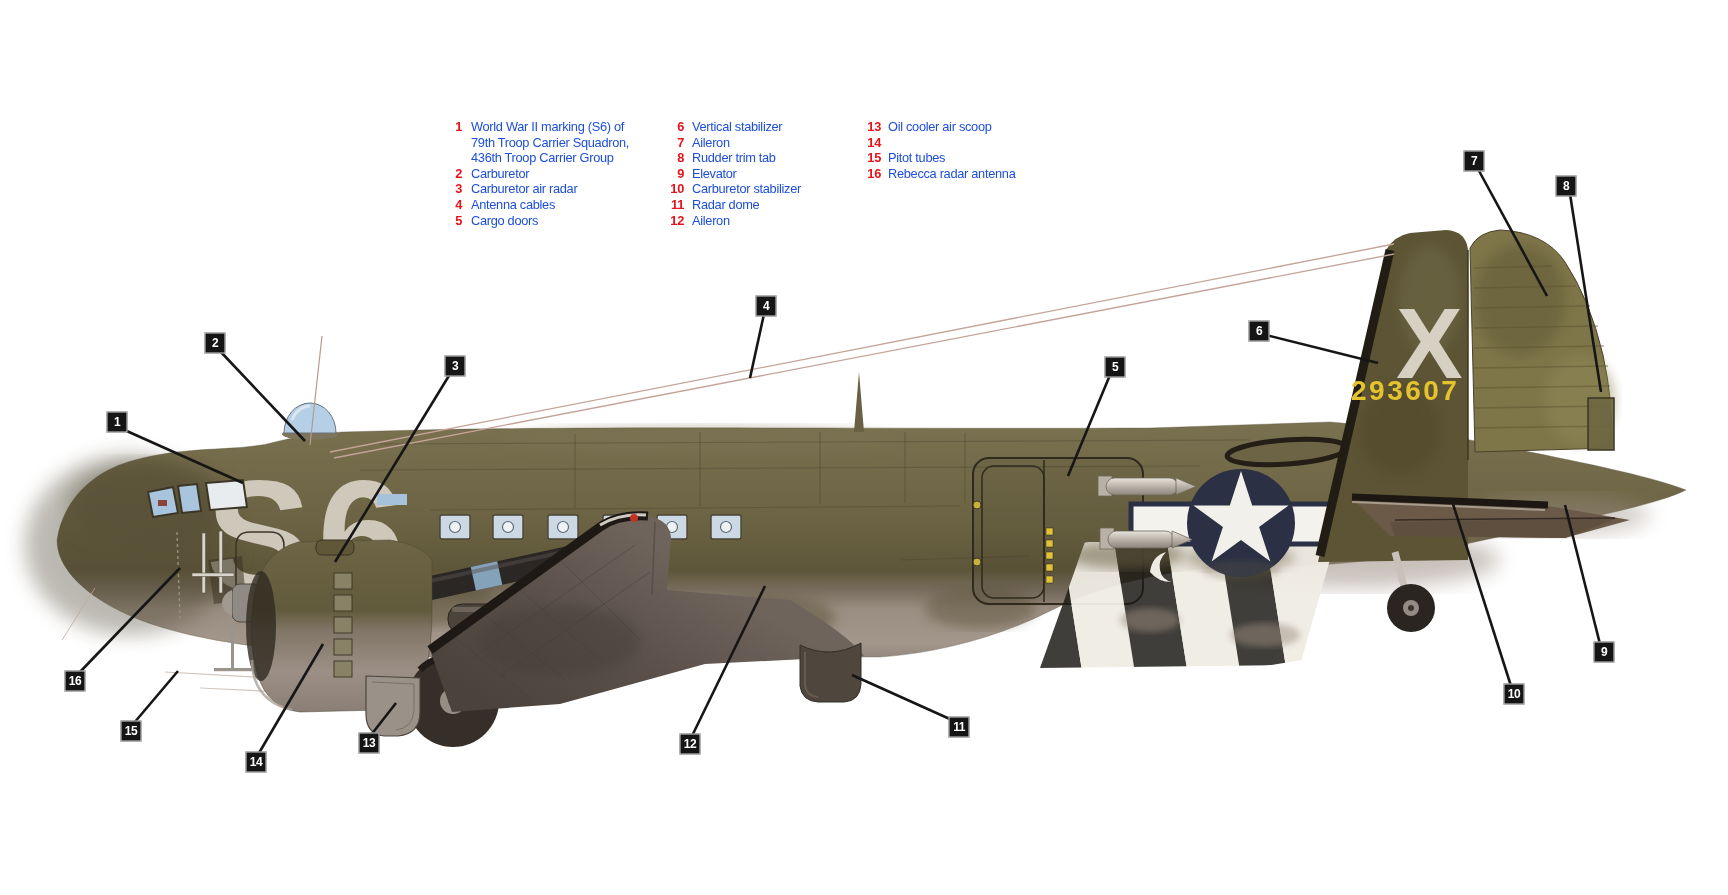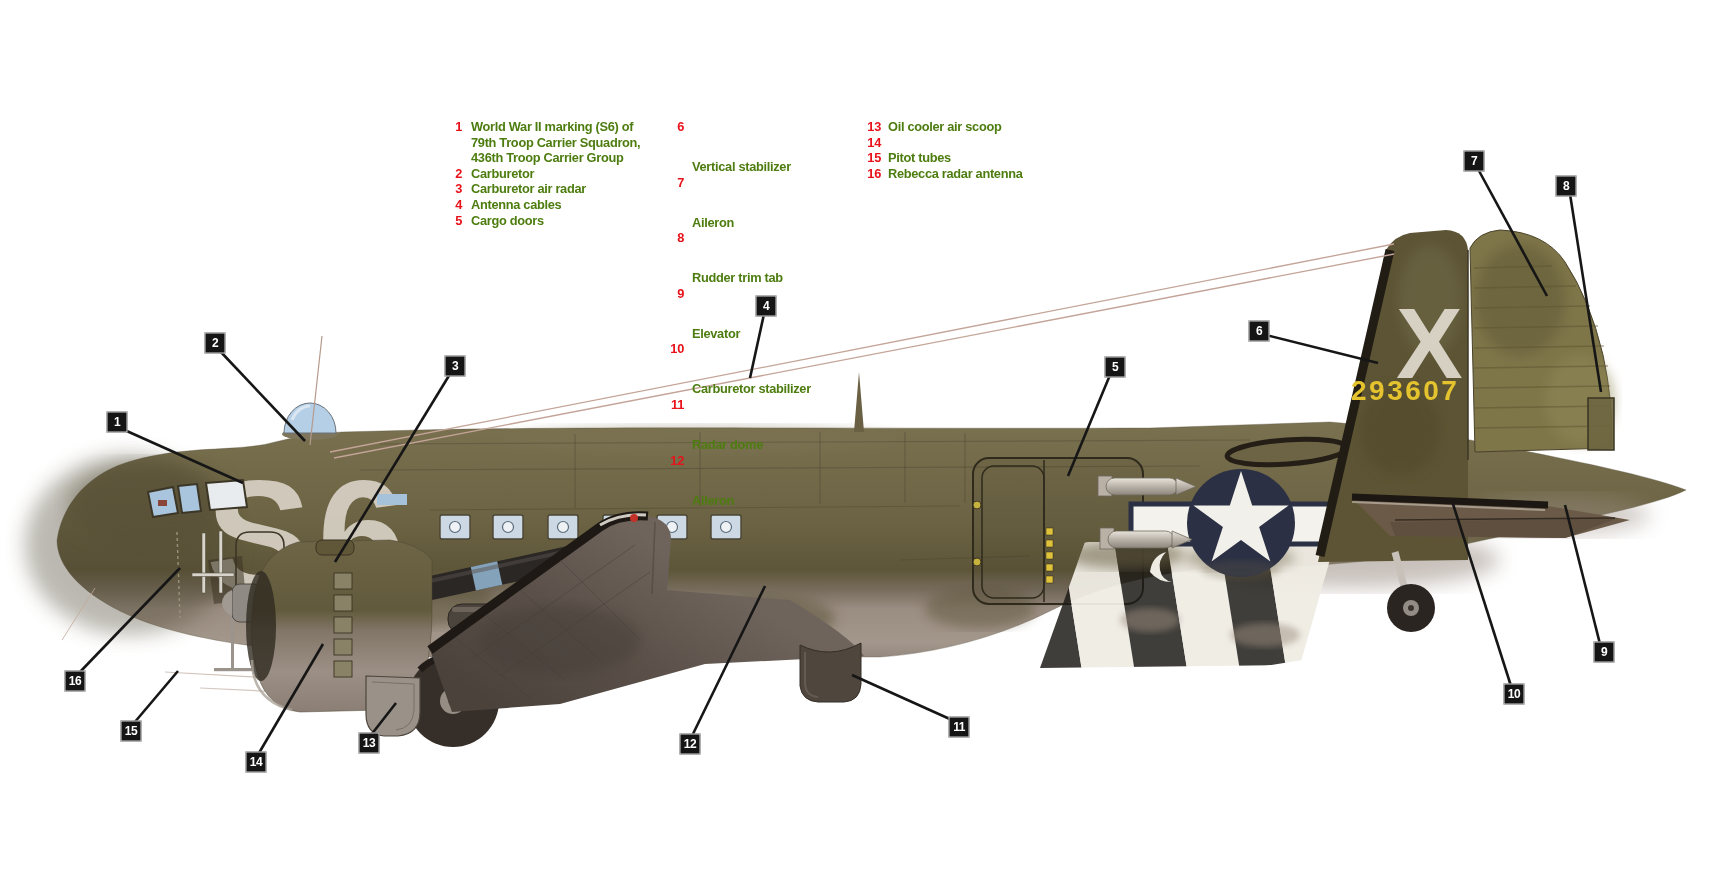--- a/index.html
+++ b/index.html
@@ -3,23 +3,23 @@
 <meta charset="utf-8">
 <style>
   html,body{margin:0;padding:0;background:#ffffff;}
   #canvas{position:relative;width:1728px;height:895px;background:#ffffff;overflow:hidden;
           font-family:"Liberation Sans",sans-serif;}
   #art{position:absolute;left:0;top:0;}
   
   .lcol{position:absolute;top:119px;}
   .lrow{display:flex;align-items:flex-start;}
   .lnum{color:#e8121b;font-weight:bold;font-size:12.8px;line-height:15.6px;text-align:right;letter-spacing:-0.3px;}
-  .llab{color:#4d7c0f;font-weight:bold;font-size:12.8px;line-height:15.6px;white-space:pre-line;letter-spacing:-0.3px;}
+  .llab{color:#1d4ed8;font-weight:normal;font-size:12.8px;line-height:15.6px;white-space:pre-line;letter-spacing:-0.3px;}
   #lcol1{left:440px;} #lcol1 .lnum{flex:0 0 22px;margin-right:9px;} #lcol1 .llab{width:215px;}
-  #lcol2{left:656px;} #lcol2 .lnum{flex:0 0 28px;margin-right:8px;} #lcol2 .llab{width:175px;margin-top:40px;}
+  #lcol2{left:656px;} #lcol2 .lnum{flex:0 0 28px;margin-right:8px;} #lcol2 .llab{width:175px;}
   #lcol3{left:852px;} #lcol3 .lnum{flex:0 0 29px;margin-right:7px;} #lcol3 .llab{width:215px;}
   
   .callout{position:absolute;width:21px;height:21px;box-sizing:border-box;background:#151515;
            border:1px solid #d9d9d9;color:#ffffff;font-weight:bold;font-size:12px;line-height:19px;
            text-align:center;transform:translate(-50%,-50%);letter-spacing:-0.5px;}
 </style>
 </head>
 <body>
 
 <div id="canvas">

